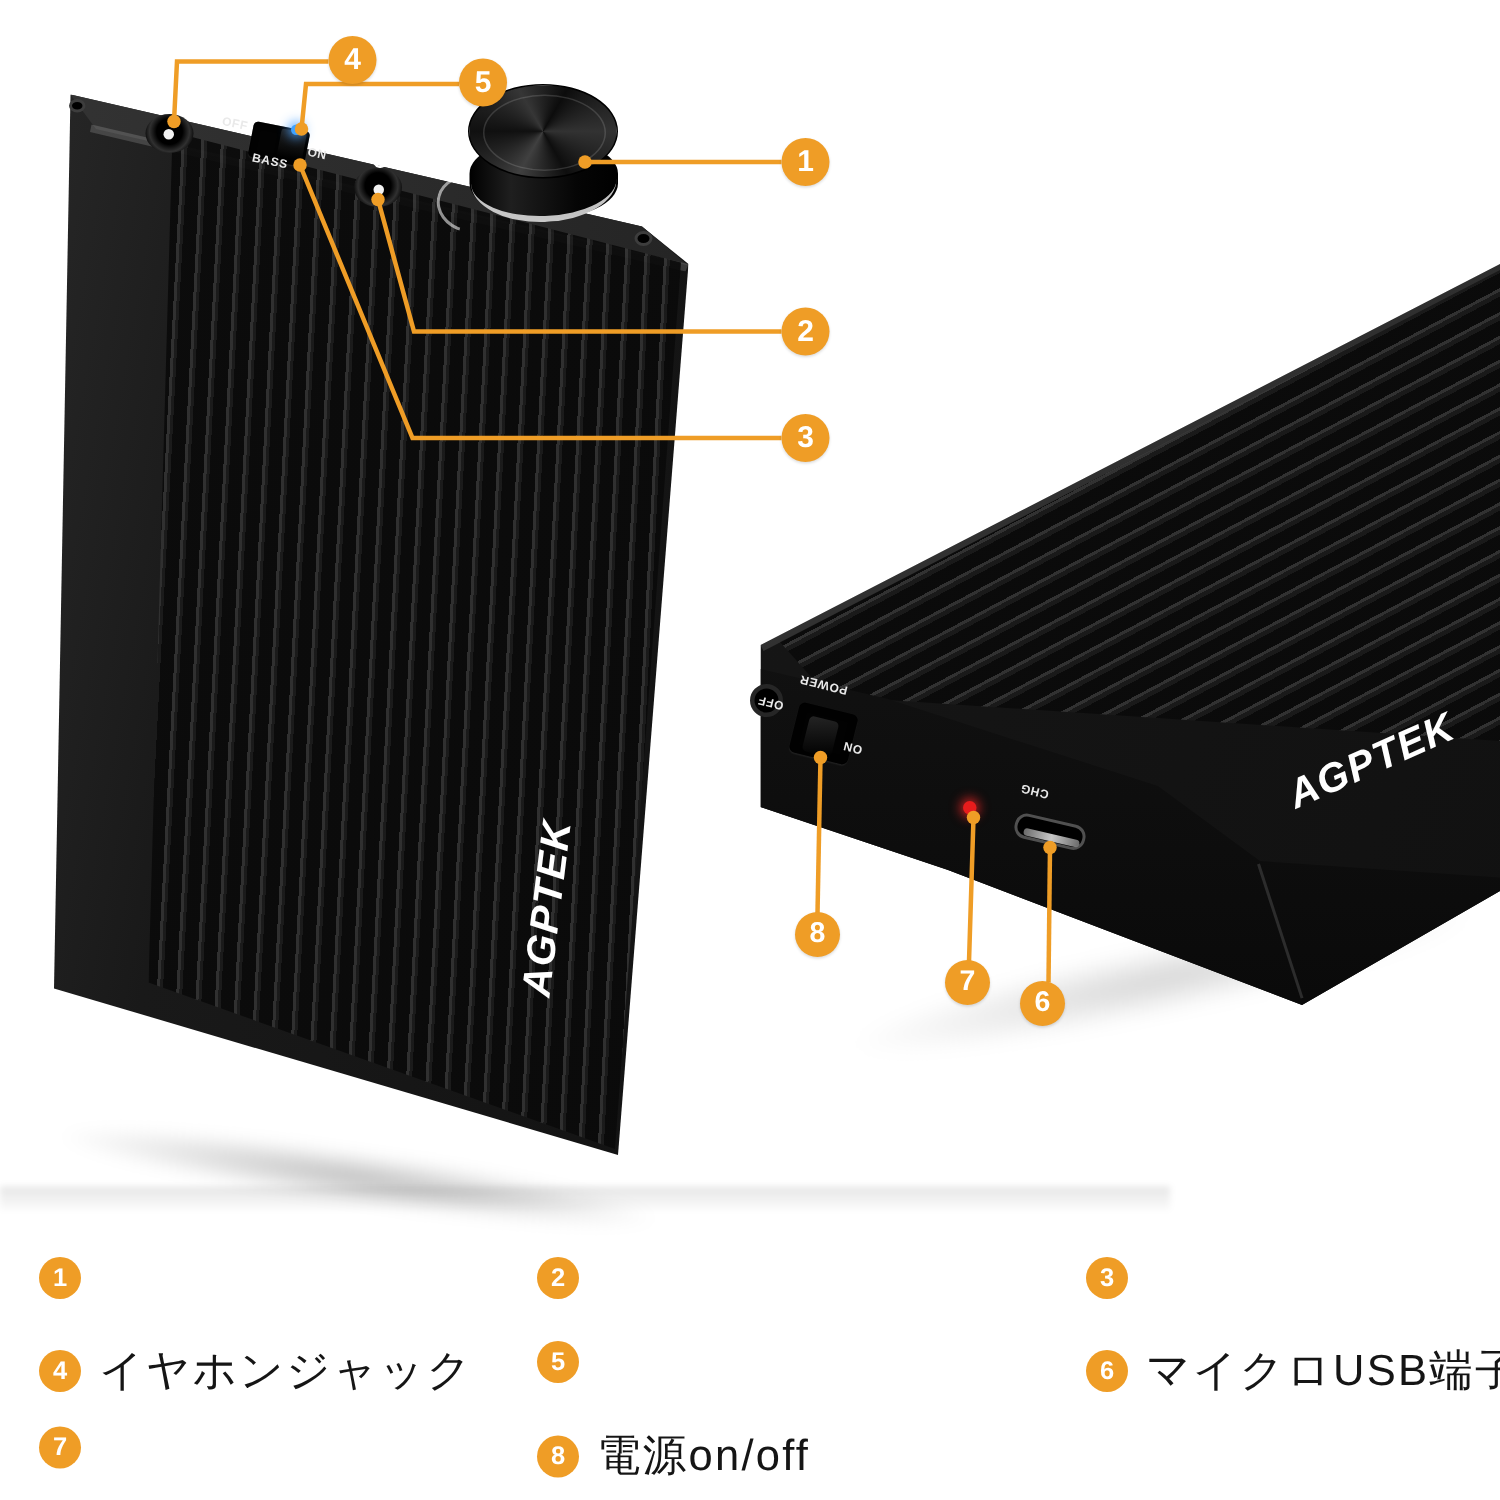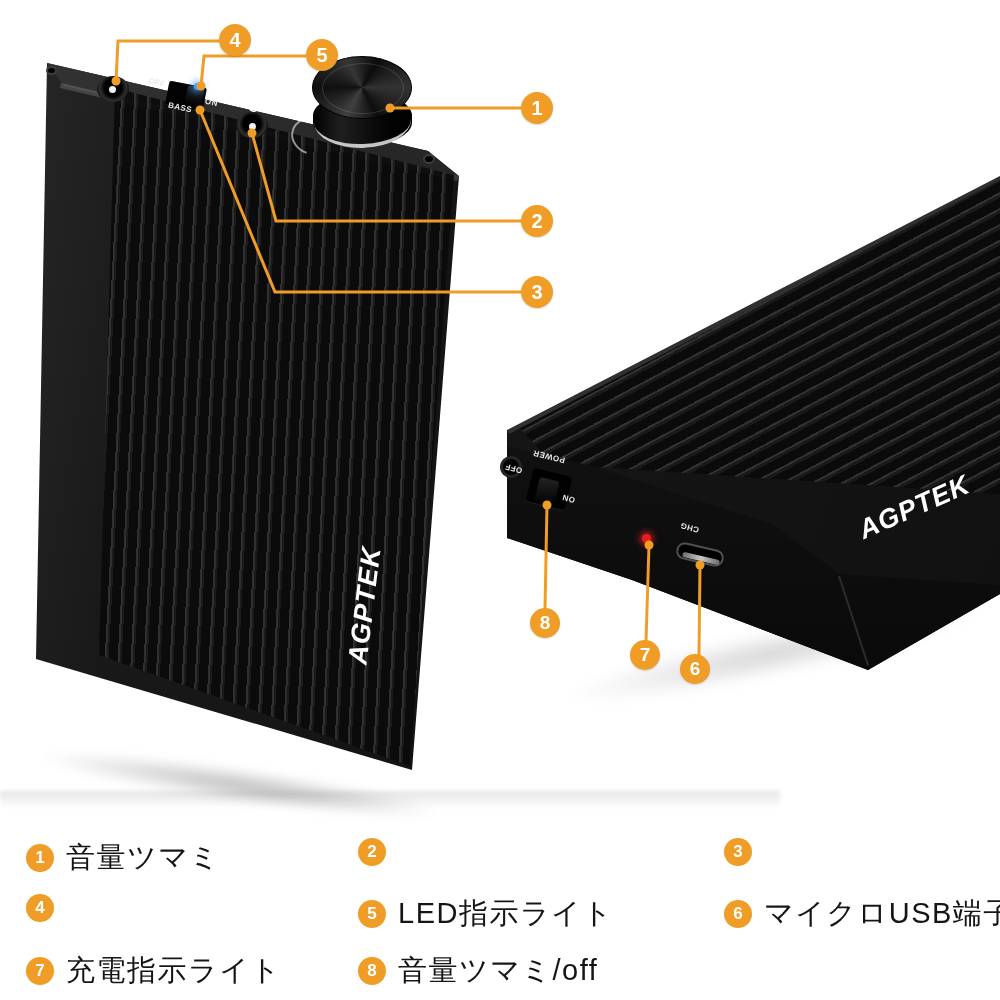--- a/index.html
+++ b/index.html
@@ -194,42 +194,40 @@
   <div class="co" style="left:521px;top:276px;">3</div>
   <div class="co" style="left:219px;top:24px;">4</div>
   <div class="co" style="left:306px;top:39px;">5</div>
   <div class="co small" style="left:680px;top:654px;">6</div>
   <div class="co small" style="left:630px;top:640px;">7</div>
   <div class="co small" style="left:530px;top:608px;">8</div>
 
   <div>
     <div class="legend-item" style="left:26px;top:838px;">
       <span class="legend-num">1</span>
-      <span class="legend-label">音量ツマミ</span>
     </div>
     <div class="legend-item" style="left:358px;top:838px;">
       <span class="legend-num">2</span>
     </div>
     <div class="legend-item" style="left:724px;top:838px;">
       <span class="legend-num">3</span>
     </div>
     <div class="legend-item" style="left:26px;top:894px;">
       <span class="legend-num">4</span>
+      <span class="legend-label">イヤホンジャック</span>
     </div>
     <div class="legend-item" style="left:358px;top:894px;">
       <span class="legend-num">5</span>
-      <span class="legend-label">LED指示ライト</span>
     </div>
     <div class="legend-item" style="left:724px;top:894px;">
       <span class="legend-num">6</span>
       <span class="legend-label">マイクロUSB端子</span>
     </div>
     <div class="legend-item" style="left:26px;top:951px;">
       <span class="legend-num">7</span>
-      <span class="legend-label">充電指示ライト</span>
     </div>
     <div class="legend-item" style="left:358px;top:951px;">
       <span class="legend-num">8</span>
-      <span class="legend-label">音量ツマミ/off</span>
+      <span class="legend-label">電源on/off</span>
     </div>
   </div>
 
 </div>
 
 </body></html>

